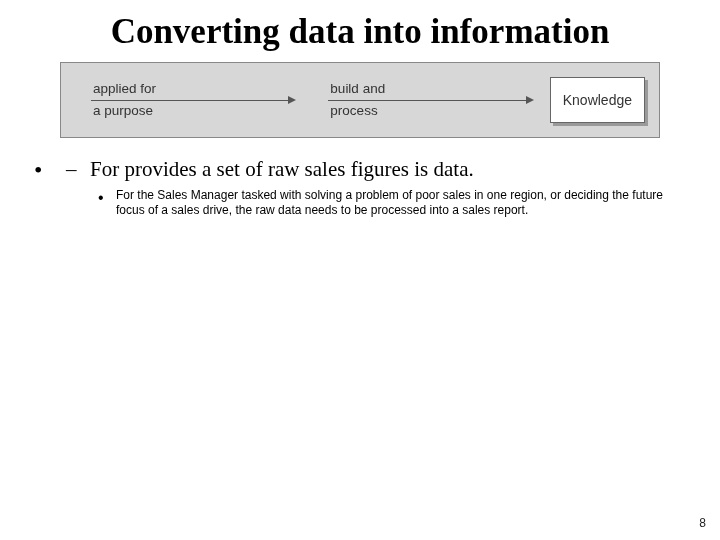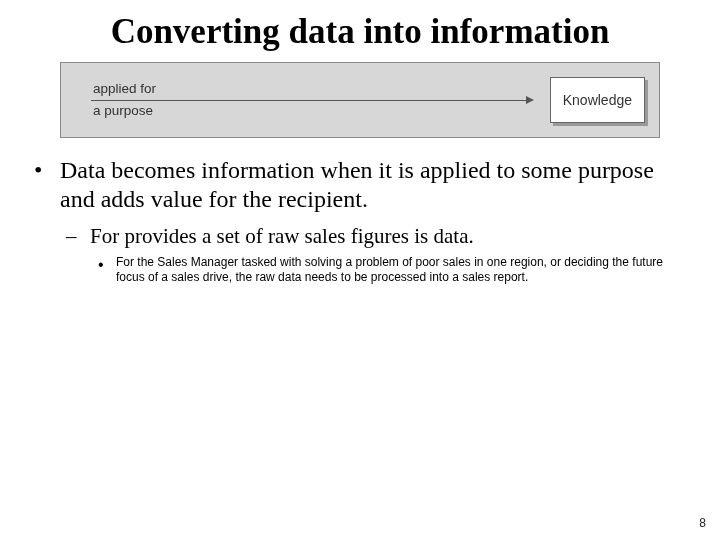--- a/index.html
+++ b/index.html
@@ -138,28 +138,35 @@
 <div class="diagram-wrap">
   <div class="diagram">
     <div class="gap">
       <div class="line-label">applied for</div>
       <div class="arrow-row">
         <div class="arrow-line"></div>
           <div class="arrow-head"></div>
       </div>
       <div class="line-label">a purpose</div>
     </div>
+    <div class="gap">
+      <div class="line-label">build and</div>
+      <div class="arrow-row">
+        <div class="arrow-line"></div>
+          <div class="arrow-head"></div>
+      </div>
+      <div class="line-label">process</div>
+    </div>
     <div class="node">Knowledge</div>
   </div>
 </div>
 
 <div class="content">
   <ul class="level1">
     <li>
-      <span>Data becomes information when it is applied to some purpose and adds value for the recipient.</span>
       <ul class="level2">
         <li>
           <span>For provides a set of raw sales figures is data.</span>
           <ul class="level3">
             <li>
               <span>For the Sales Manager tasked with solving a problem of poor sales in one region, or deciding the future focus of a sales drive, the raw data needs to be processed into a sales report.</span>
             </li>
           </ul>
         </li>
       </ul>

